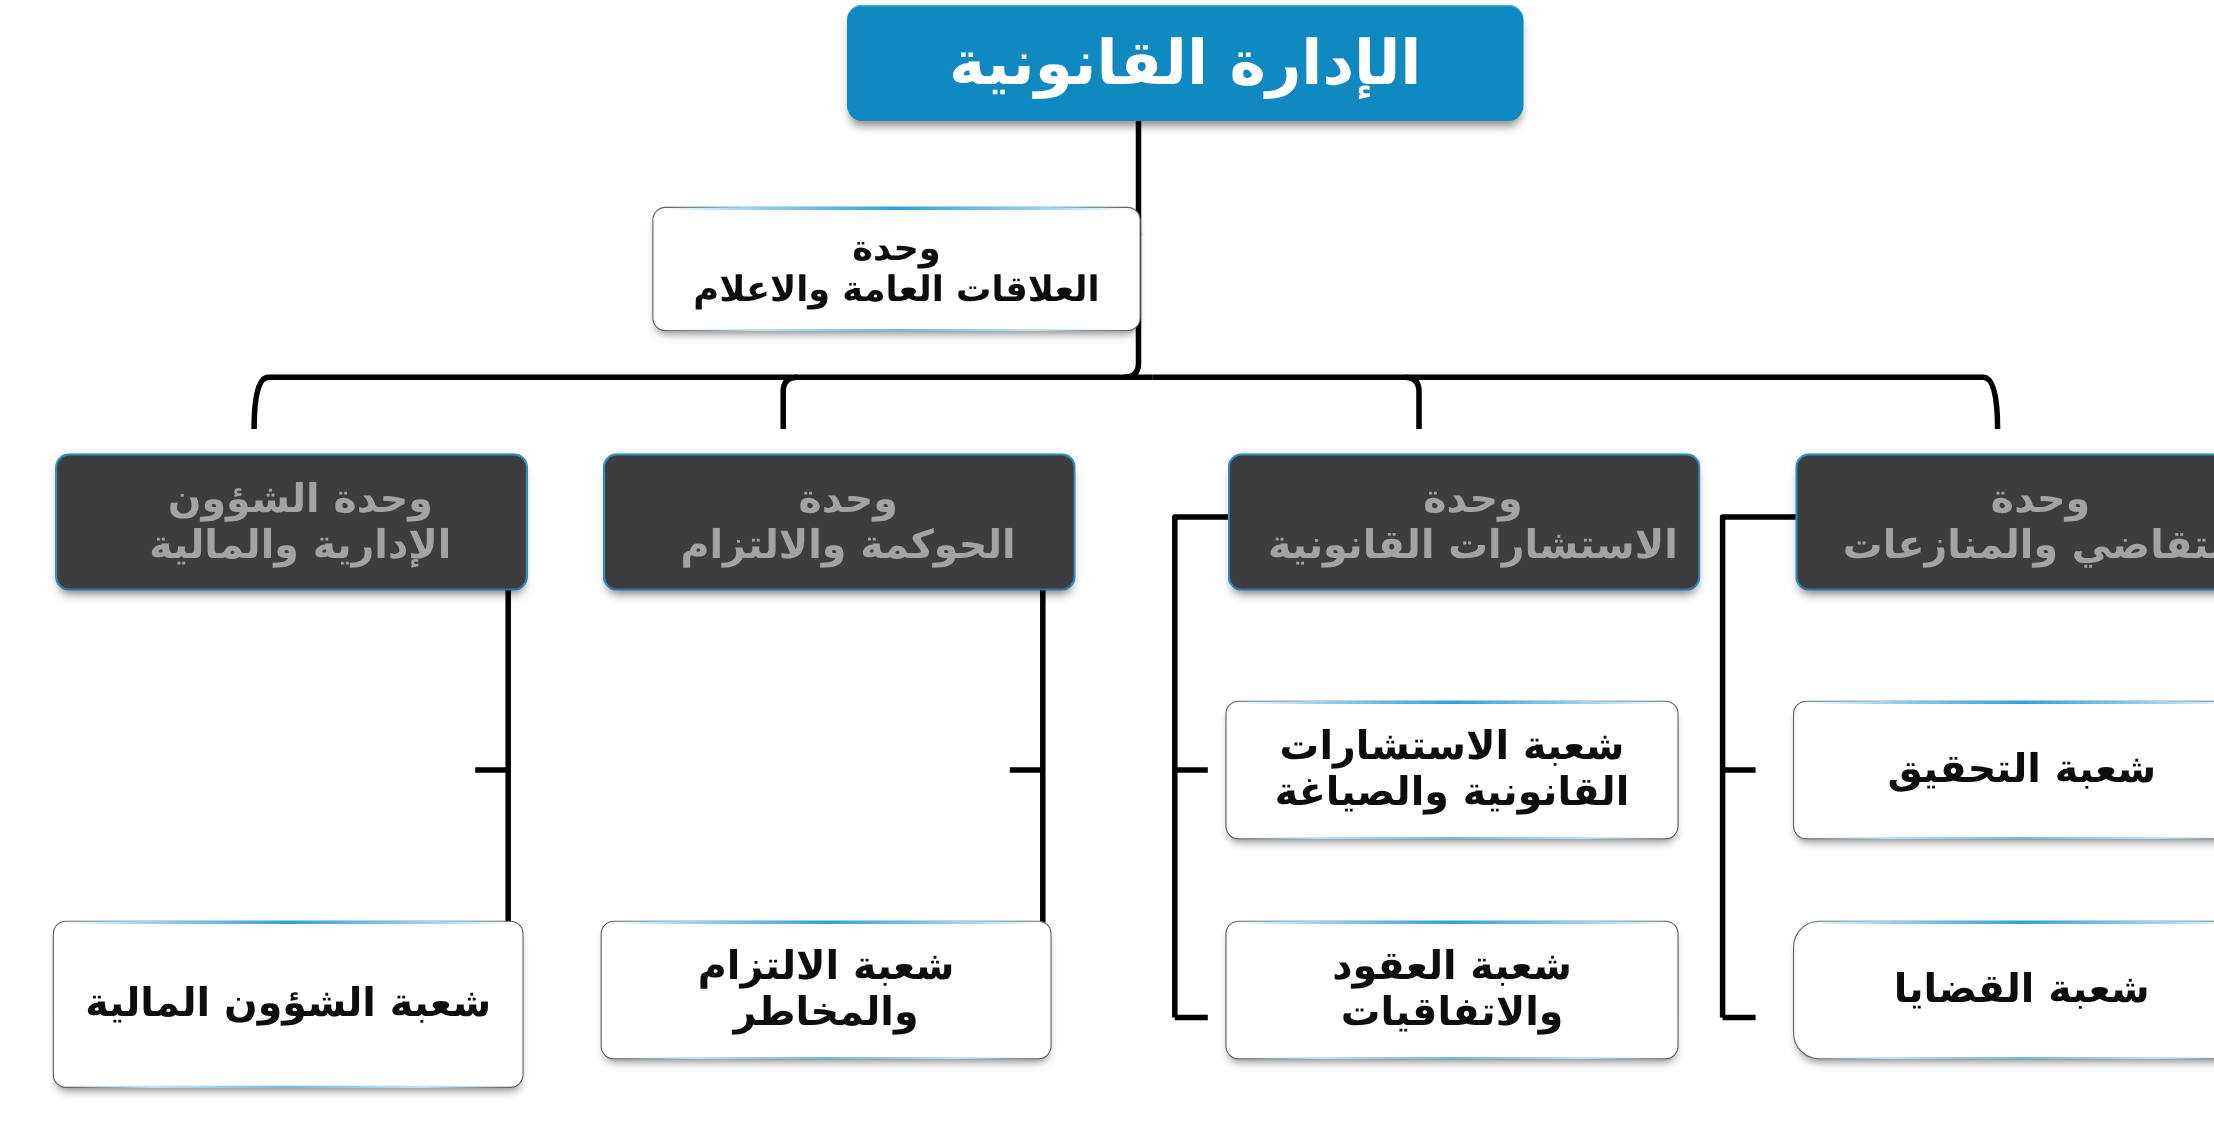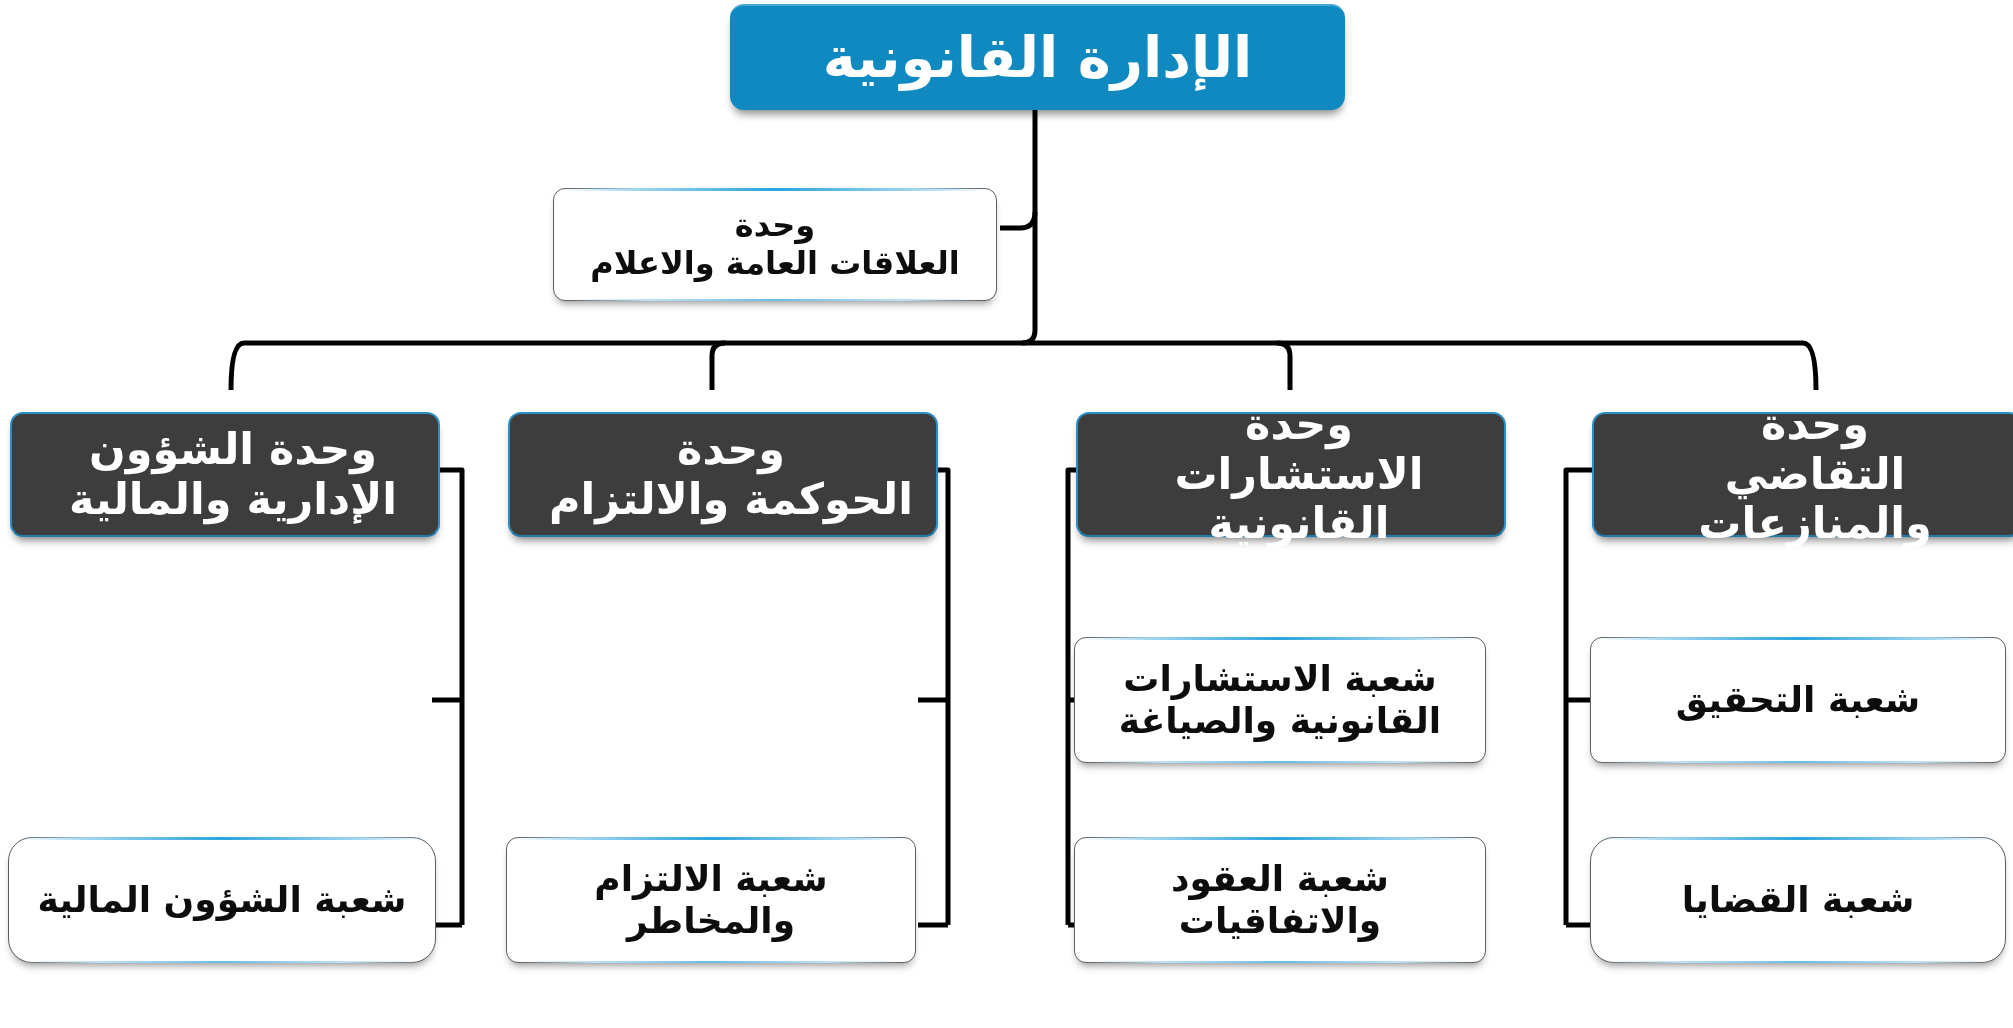--- a/index.html
+++ b/index.html
@@ -28,20 +28,21 @@
 
   .node {
     position: absolute;
     box-sizing: border-box;
     display: flex;
     align-items: center;
     justify-content: center;
     text-align: center;
     line-height: 1.16;
     z-index: 5;
+    margin-left: 40px;
   }
   .node .txt {
     display: block;
     width: 100%;
     padding: 0 10px;
     box-sizing: border-box;
     white-space: pre-line;
   }
 
   
@@ -53,23 +54,23 @@
     font-size: 56px;
     letter-spacing: 0.5px;
     box-shadow: 0 7px 9px -3px rgba(0,0,0,0.45);
     border-top: 2px solid #43a8d6;
   }
 
   
   .node.unit {
     background: #3d3d3d;
     border-radius: 13px;
-    color: #ffffff;
+    color: #a3a3a3;
     font-weight: bold;
-    font-size: 43px;
+    font-size: 36px;
     border: 2px solid #2c8fc4;
     border-bottom-color: #1f7bab;
     box-shadow: 0 7px 9px -4px rgba(0,0,0,0.5);
     padding-left: 16px;
   }
 
   
   .node.white {
     background: #ffffff;
     border-radius: 12px;
@@ -181,21 +182,21 @@
 
   <div class="node white leaf" style="left:1074px; top:637px; width:412px; height:126px;">
     <span class="txt">شعبة الاستشارات
 القانونية والصياغة</span>
   </div>
 
   <div class="node white leaf" style="left:1590px; top:637px; width:416px; height:126px;">
     <span class="txt">شعبة التحقيق</span>
   </div>
 
-  <div class="node white leaf" style="left:8px; top:837px; width:428px; height:126px;border-radius:24px;">
+  <div class="node white leaf" style="left:8px; top:837px; width:428px; height:152px;">
     <span class="txt">شعبة الشؤون المالية</span>
   </div>
 
   <div class="node white leaf" style="left:506px; top:837px; width:410px; height:126px;">
     <span class="txt">شعبة الالتزام
 والمخاطر</span>
   </div>
 
   <div class="node white leaf" style="left:1074px; top:837px; width:412px; height:126px;">
     <span class="txt">شعبة العقود

